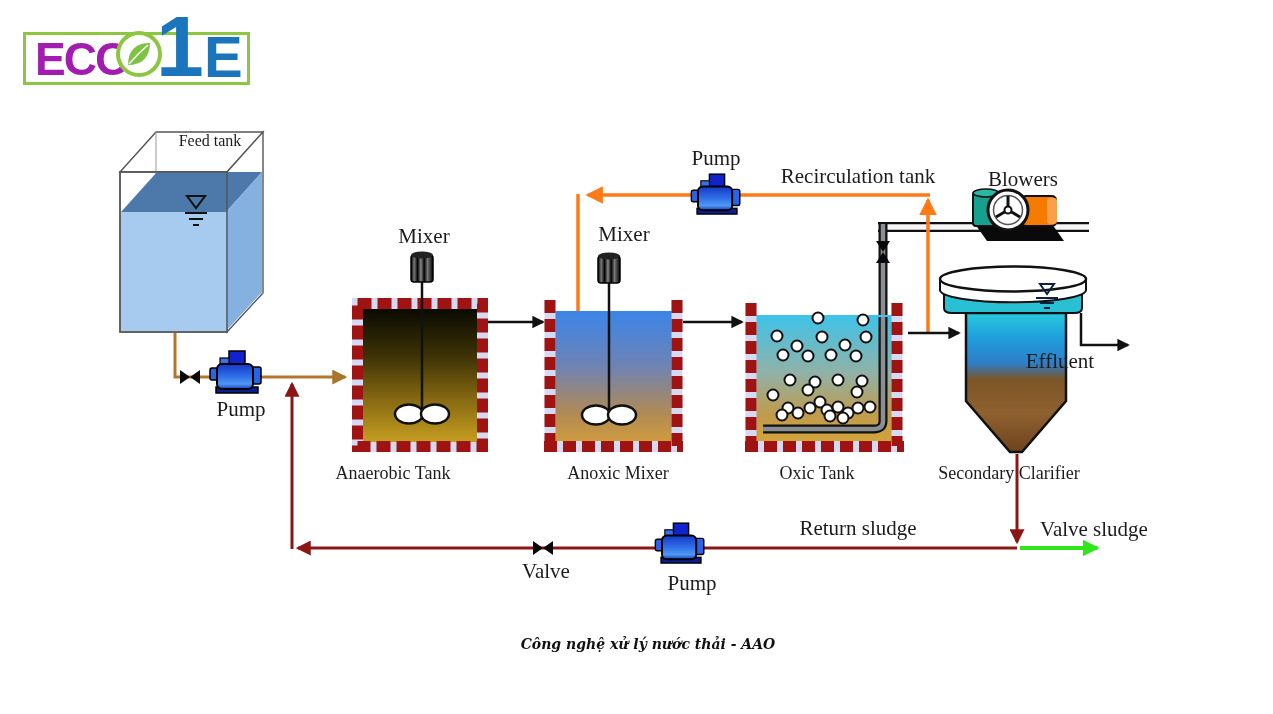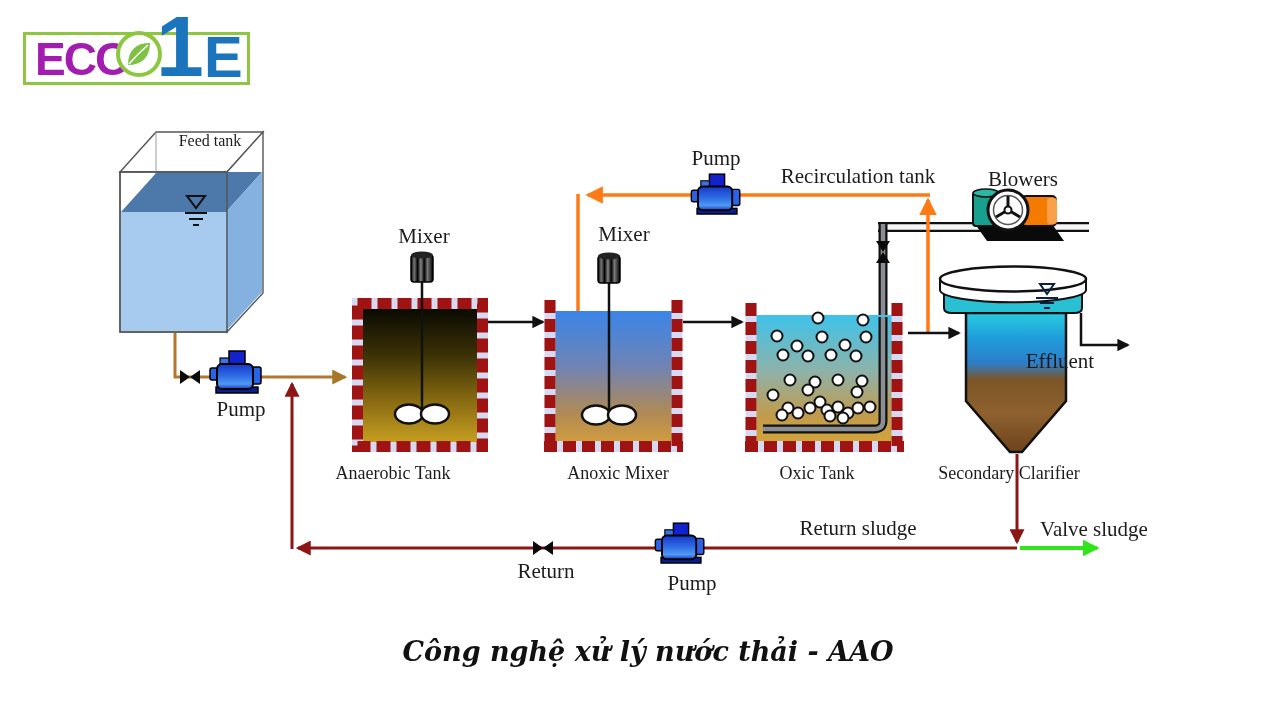--- a/index.html
+++ b/index.html
@@ -3,21 +3,21 @@
 <meta charset="utf-8">
 <style>
   html,body{margin:0;padding:0;background:#fff;}
   #stage{position:relative;width:1273px;height:714px;background:#fff;overflow:hidden;
          font-family:"Liberation Serif",serif;}
   #diagram-svg{position:absolute;left:0;top:0;}
   .lbl{position:absolute;transform:translateX(-50%);white-space:nowrap;
        font-size:21px;color:#1c1c1c;line-height:1.1;}
   .lbl.big{font-size:18px;}
   .lbl.small{font-size:16px;}
-  .caption{font-family:"DejaVu Serif",serif;font-weight:bold;font-style:italic;font-size:27px;color:#111;}
+  .caption{font-family:"DejaVu Serif",serif;font-weight:bold;font-style:italic;font-size:14px;color:#111;}
   
   .logo{position:absolute;left:23px;top:10px;width:240px;height:85px;}
   .logo-box{position:absolute;left:0;top:22px;width:221px;height:47px;border:3px solid #8dc63f;background:#fff;}
   .logo-eco{position:absolute;left:12px;top:26px;font-family:"Liberation Sans",sans-serif;
             font-weight:bold;font-size:46px;line-height:1;color:#a21caf;letter-spacing:-2px;}
   .logo-leaf{position:absolute;left:93px;top:21px;width:46px;height:46px;border:4px solid #8dc63f;
              border-radius:50%;background:#fff;box-sizing:border-box;}
   .logo-one{position:absolute;left:133px;top:-3px;font-family:"Liberation Sans",sans-serif;
             font-weight:bold;font-size:86px;line-height:78px;color:#1b75bc;}
   .logo-e{position:absolute;left:181px;top:18px;font-family:"Liberation Sans",sans-serif;
@@ -291,16 +291,16 @@
   <div class="lbl" style="left:716px;top:147px">Pump</div>
   <div class="lbl" style="left:858px;top:165px">Recirculation  tank</div>
   <div class="lbl" style="left:1023px;top:168px">Blowers</div>
   <div class="lbl big" style="left:393px;top:464px">Anaerobic Tank</div>
   <div class="lbl big" style="left:618px;top:464px">Anoxic Mixer</div>
   <div class="lbl big" style="left:817px;top:464px">Oxic  Tank</div>
   <div class="lbl big" style="left:1009px;top:464px">Secondary Clarifier</div>
   <div class="lbl" style="left:1060px;top:350px">Effluent</div>
   <div class="lbl" style="left:858px;top:517px">Return sludge</div>
   <div class="lbl" style="left:1094px;top:518px">Valve sludge</div>
-  <div class="lbl" style="left:546px;top:560px">Return</div>
+  <div class="lbl" style="left:546px;top:560px">Valve</div>
   <div class="lbl" style="left:692px;top:572px">Pump</div>
   <div class="lbl caption" style="left:648px;top:637px">Công nghệ xử lý nước thải - AAO</div>
 </div>
 
 </body></html>

